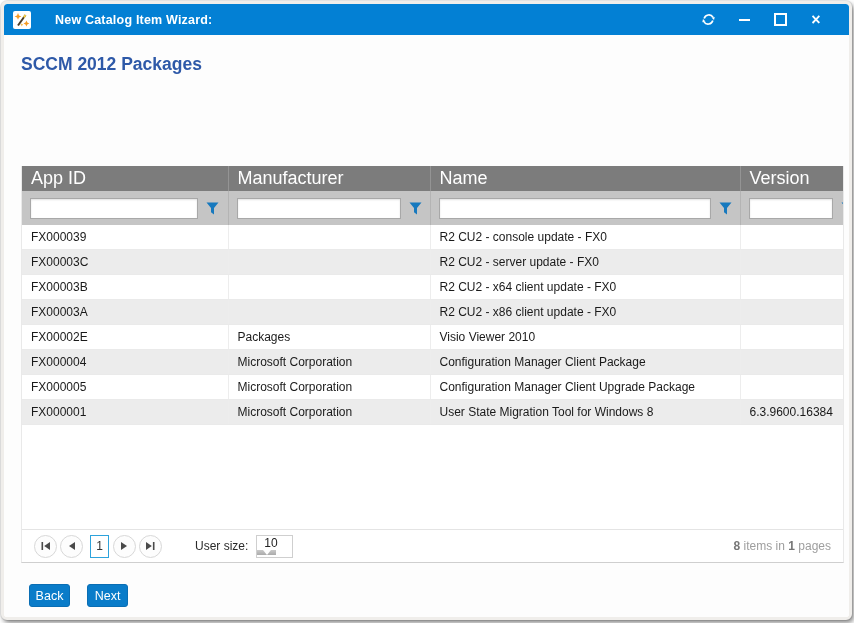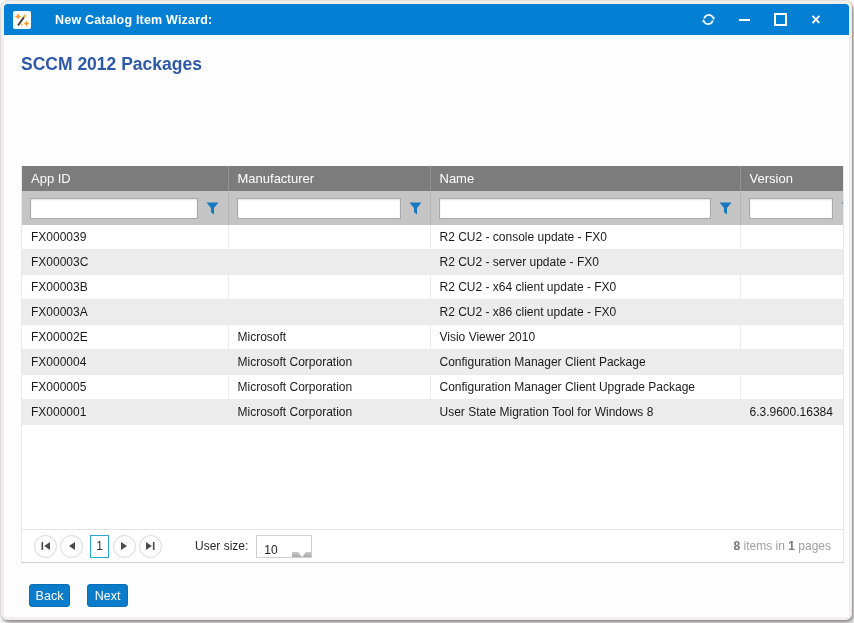--- a/index.html
+++ b/index.html
@@ -37,21 +37,21 @@
   .note{position:absolute;left:17px;top:93px;font-size:12px;font-style:italic;color:#3d64ae;}
   .note b{font-weight:bold;}
   
   .grid{
     position:absolute;left:17px;top:131px;width:821px;height:396px;
     overflow:hidden;background:#fff;
     border-left:1px solid #e9e9e9;border-right:1px solid #e9e9e9;border-bottom:1px solid #cfcfcf;
   }
   table.pkg{border-collapse:collapse;table-layout:fixed;width:858px;}
   table.pkg th{
-    background:#7c7c7c;color:#fff;font-weight:normal;font-size:13px;text-align:left;
+    background:#7c7c7c;color:#fff;font-weight:normal;font-size:18px;text-align:left;
     height:25px;padding:0 0 0 9px;border-right:1px solid #949494;
   }
   tr.filter-row td{
     background:#c5c5c5;height:34px;padding:0 0 0 8px;border-right:1px solid #b4b4b4;
   }
   .filter-wrap{display:flex;align-items:center;gap:8px;}
   .filter-input{
     height:19px;border:1px solid #a8a8a8;background:#fff;box-shadow:inset 0 1px 2px rgba(0,0,0,.12);
     font-size:12px;padding:0 4px;outline:none;flex:0 0 auto;
   }
@@ -70,21 +70,21 @@
   }
   .pg-btn{
     width:21px;height:21px;border:1px solid #d8d8d8;border-radius:50%;background:#fdfdfd;
     display:flex;align-items:center;justify-content:center;margin-right:3px;cursor:pointer;flex:0 0 auto;
   }
   .pg-current{
     width:17px;height:21px;border:1px solid #2da3dc;background:#fff;color:#333;
     display:flex;align-items:center;justify-content:center;font-size:12px;margin:0 4px;flex:0 0 auto;
   }
   .pagesize-label{font-size:12px;color:#2a2a2a;margin:0 8px 0 30px;}
-  .pagesize{display:flex;align-items:flex-end;height:21px;border:1px solid #cfcfcf;background:#fff;}
+  .pagesize{display:flex;align-items:flex-start;height:21px;border:1px solid #cfcfcf;background:#fff;flex-direction:column;}
   .pagesize .val{width:28px;font-size:12px;color:#222;display:flex;align-items:center;padding-left:7px;}
   .pagesize .dd{
     width:19px;background:linear-gradient(#c9c9c9,#ababab);display:flex;align-items:center;justify-content:center;cursor:pointer;
   }
   .dd-arrow{width:0;height:0;border-left:4px solid transparent;border-right:4px solid transparent;border-top:5px solid #fff;}
   .pager-status{margin-left:auto;font-size:12px;color:#9e9e9e;}
   .pager-status b{color:#777;font-weight:bold;}
   
   .footer-btn{
     position:absolute;height:23px;background:#0a7cc9;color:#fff;font-size:12.5px;
@@ -206,21 +206,21 @@
               <td class="cell"></td>
             </tr>
             <tr class="alt">
               <td class="cell">FX00003A</td>
               <td class="cell"></td>
               <td class="cell">R2 CU2 - x86 client update - FX0</td>
               <td class="cell"></td>
             </tr>
             <tr>
               <td class="cell">FX00002E</td>
-              <td class="cell">Microsoft</td>
+              <td class="cell">Packages</td>
               <td class="cell">Visio Viewer 2010</td>
               <td class="cell"></td>
             </tr>
             <tr class="alt">
               <td class="cell">FX000004</td>
               <td class="cell">Microsoft Corporation</td>
               <td class="cell">Configuration Manager Client Package</td>
               <td class="cell"></td>
             </tr>
             <tr>

